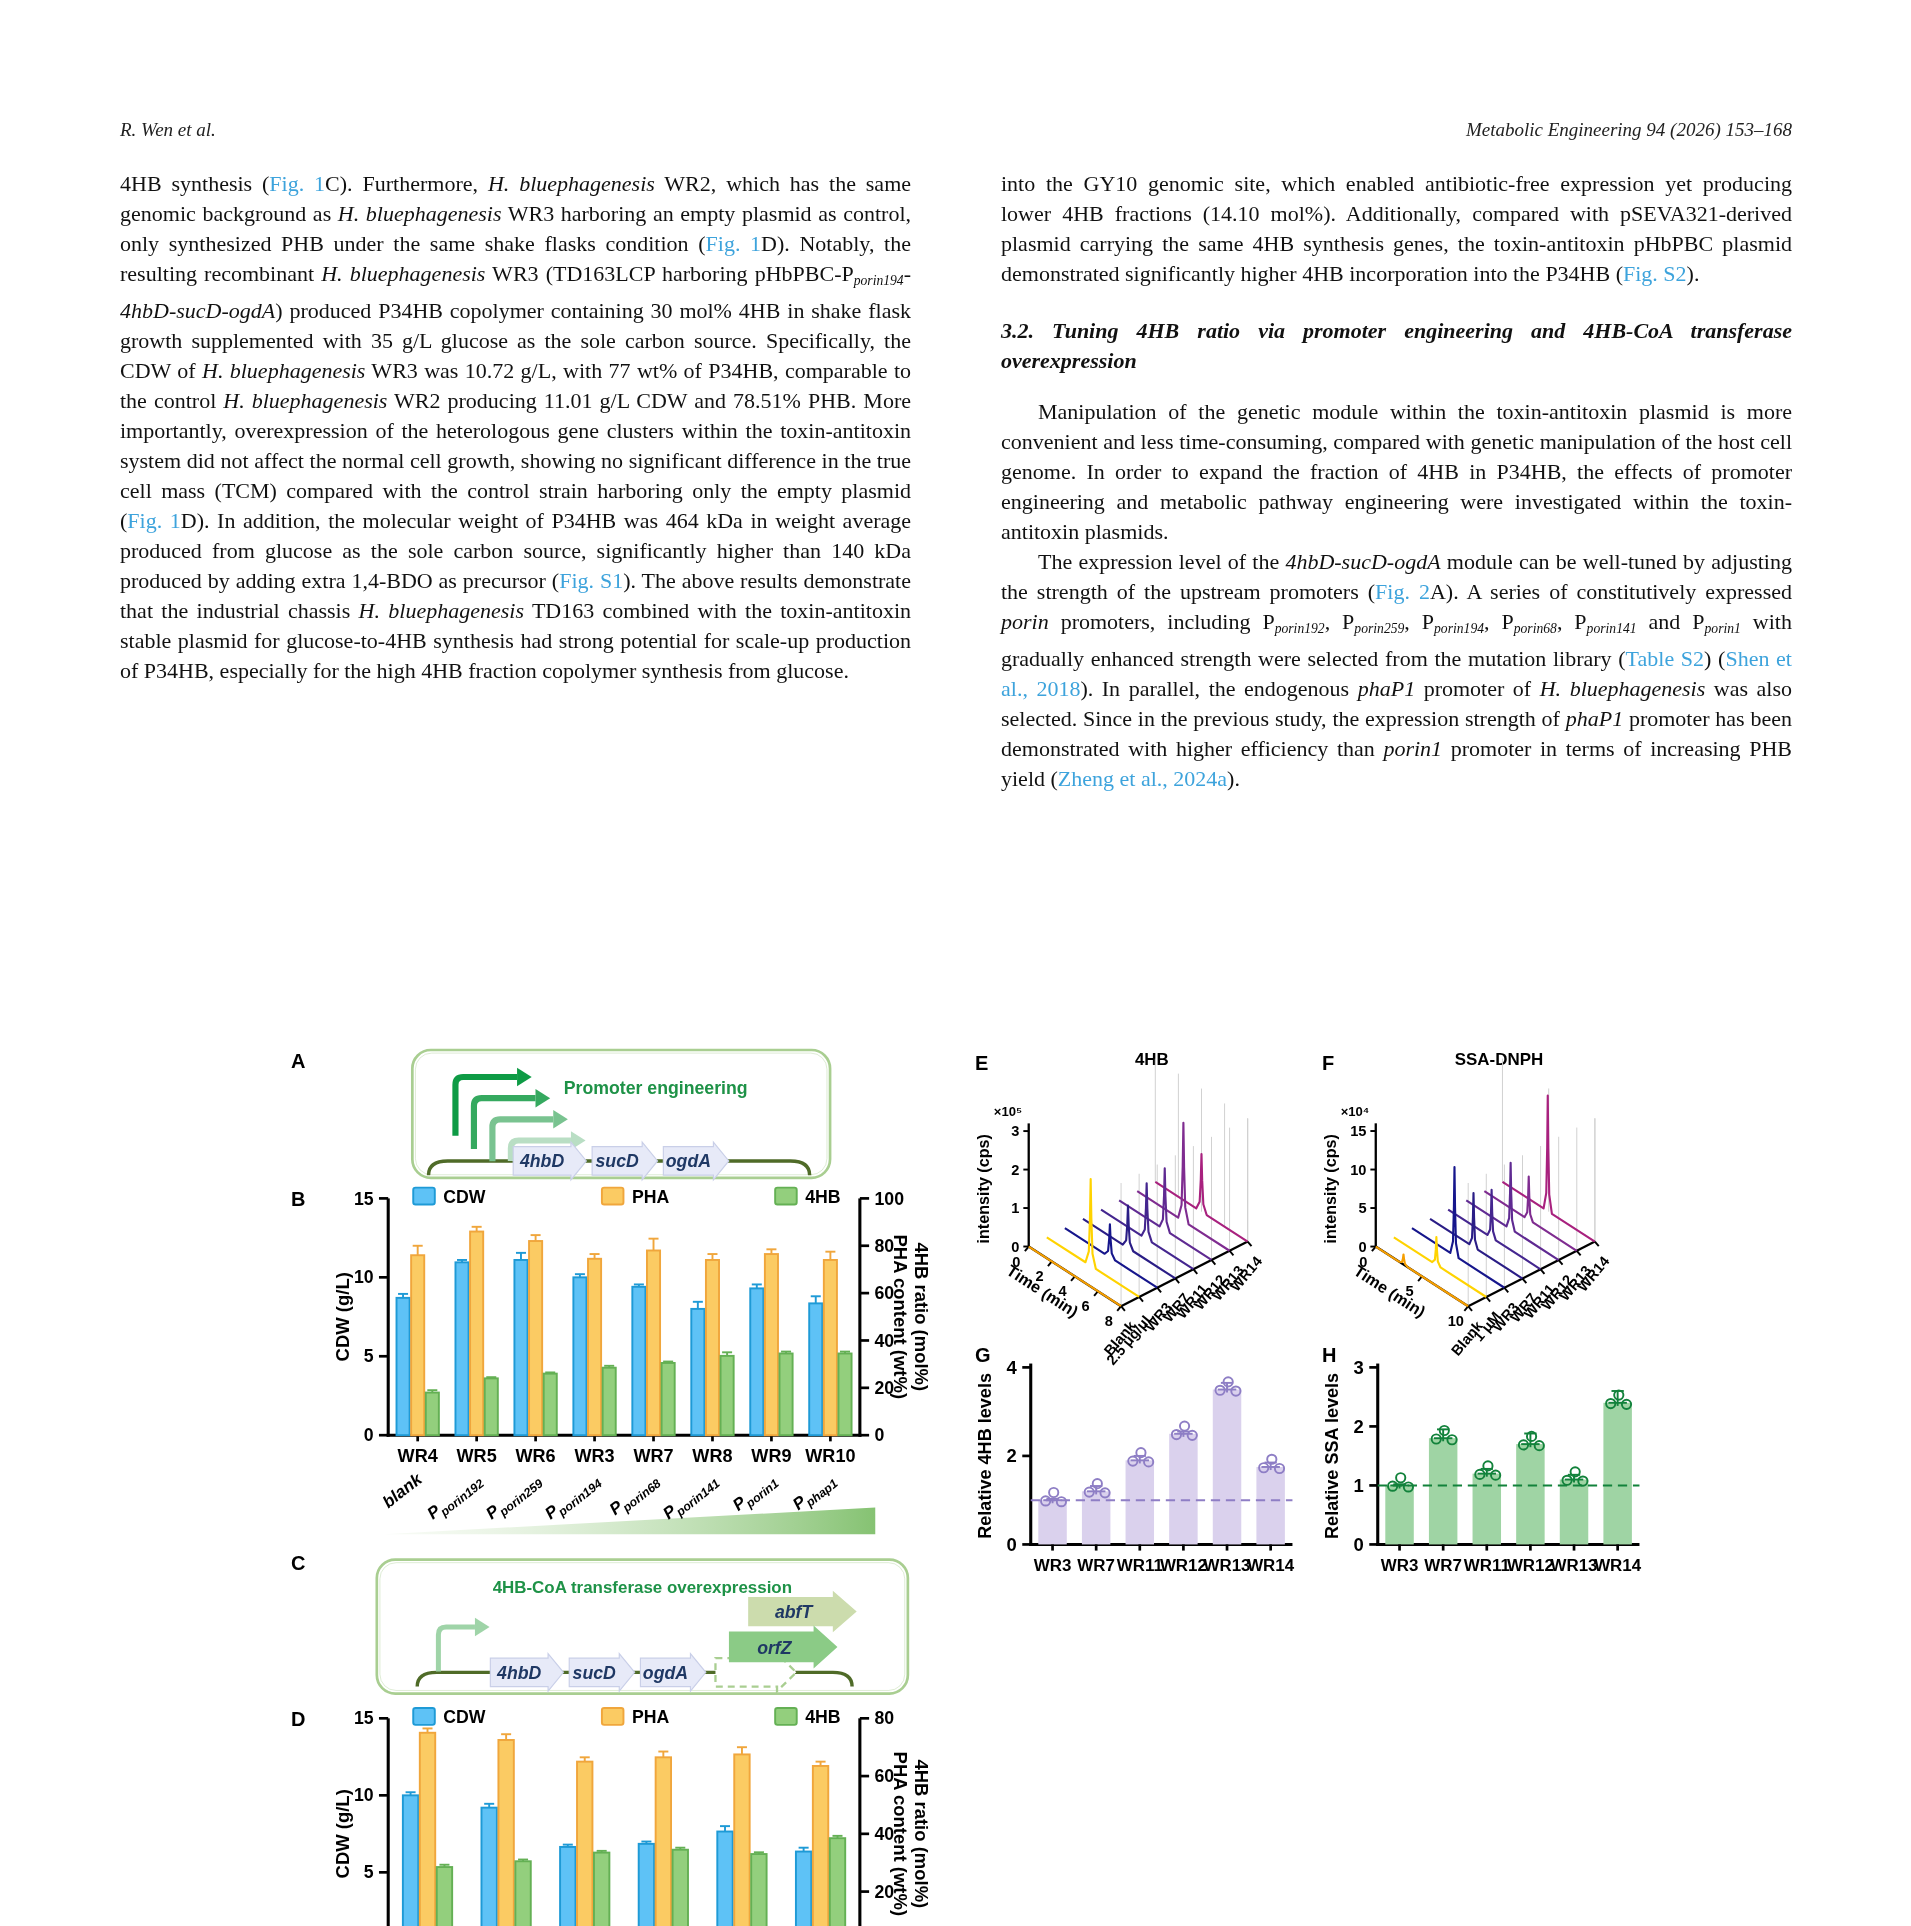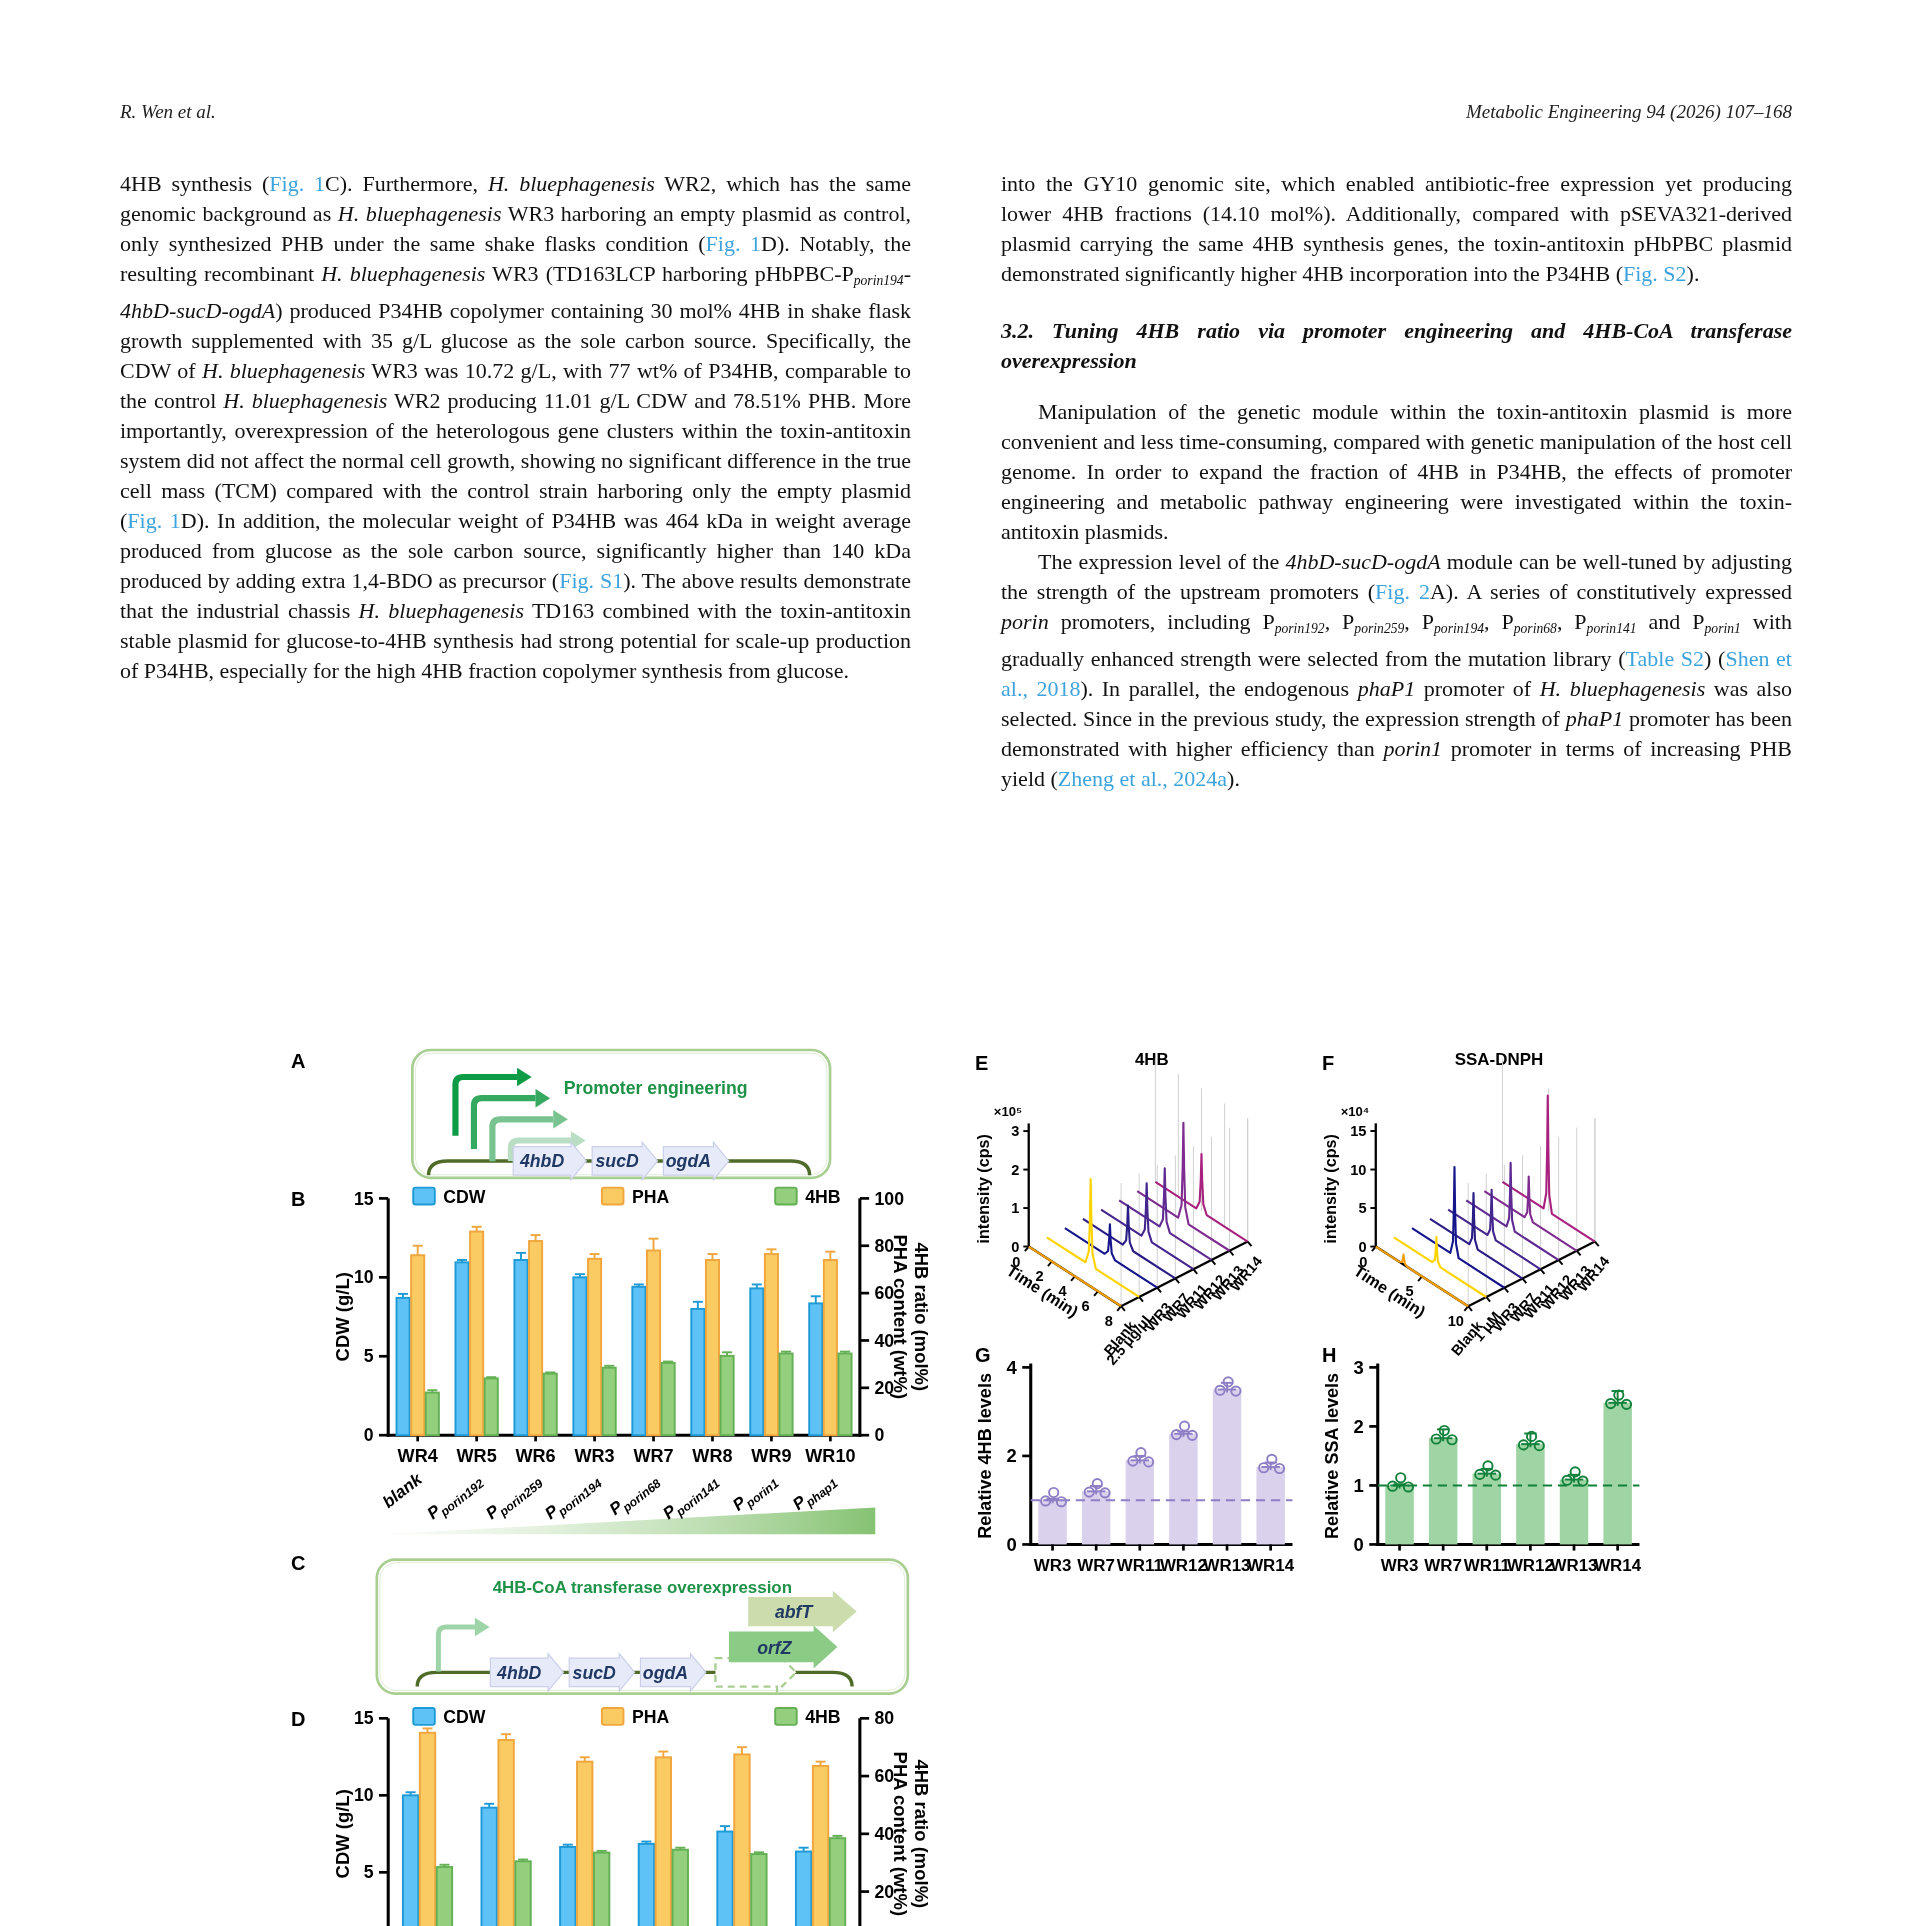--- a/index.html
+++ b/index.html
@@ -1,18 +1,18 @@
 <!DOCTYPE html>
 <html style="font-size:6.2px"><head>
 <meta charset="utf-8">
 <style>
   html,body{margin:0;padding:0;background:#ffffff;}
   .page{position:relative;width:1911px;height:2548px;background:#fff;
         font-family:"Liberation Serif",serif;color:#111;overflow:hidden;}
-  .hdr{position:absolute;top:101px;left:120px;width:1672px;display:flex;
+  .hdr{position:absolute;top:119px;left:120px;width:1672px;display:flex;
        justify-content:space-between;font-style:italic;font-size:19px;color:#222;}
   .columns{position:absolute;top:169px;left:120px;width:1672px;display:flex;gap:90px;}
   .col{width:795px;font-size:22px;line-height:30px;text-align:justify;}
   .col p{margin:0;}
   .col p.indent{text-indent:37px;}
   .col .heading{font-style:italic;margin:27px 0 21px 0;font-weight:bold;}
   .it{font-style:italic}
   .sub{font-size:0.62em;vertical-align:-0.28em;font-style:italic;}
   .link{color:#3DA3DC;}
   .figure{position:absolute;left:120px;top:1040px;width:1672px;height:1094px;
@@ -20,21 +20,21 @@
   .figure svg{position:absolute;overflow:visible;}
   .figure svg text{font-family:"Liberation Sans",sans-serif;}
   .panel-label{position:absolute;font-weight:bold;font-size:20px;color:#000;}
 </style>
 </head>
 <body>
 
 <div class="page">
   <div class="hdr">
     <span>R. Wen et al.</span>
-    <span>Metabolic Engineering 94 (2026) 107–168</span>
+    <span>Metabolic Engineering 94 (2026) 153–168</span>
   </div>
 
   <div class="columns">
     <div class="col" id="col-left">
         <p><span>4HB synthesis (</span><span class="link">Fig. 1</span><span>C). Furthermore, </span><span class="it">H. bluephagenesis</span><span> WR2, which has the same genomic background as </span><span class="it">H. bluephagenesis</span><span> WR3 harboring an empty plasmid as control, only synthesized PHB under the same shake flasks condition (</span><span class="link">Fig. 1</span><span>D). Notably, the resulting recombinant </span><span class="it">H. bluephagenesis</span><span> WR3 (TD163LCP harboring pHbPBC-P</span><span class="it sub">porin194</span><span class="it">-4hbD-sucD-ogdA</span><span>) produced P34HB copolymer containing 30 mol% 4HB in shake flask growth supplemented with 35 g/L glucose as the sole carbon source. Specifically, the CDW of </span><span class="it">H. bluephagenesis</span><span> WR3 was 10.72 g/L, with 77 wt% of P34HB, comparable to the control </span><span class="it">H. bluephagenesis</span><span> WR2 producing 11.01 g/L CDW and 78.51% PHB. More importantly, overexpression of the heterologous gene clusters within the toxin-antitoxin system did not affect the normal cell growth, showing no significant difference in the true cell mass (TCM) compared with the control strain harboring only the empty plasmid (</span><span class="link">Fig. 1</span><span>D). In addition, the molecular weight of P34HB was 464 kDa in weight average produced from glucose as the sole carbon source, significantly higher than 140 kDa produced by adding extra 1,4-BDO as precursor (</span><span class="link">Fig. S1</span><span>). The above results demonstrate that the industrial chassis </span><span class="it">H. bluephagenesis</span><span> TD163 combined with the toxin-antitoxin stable plasmid for glucose-to-4HB synthesis had strong potential for scale-up production of P34HB, especially for the high 4HB fraction copolymer synthesis from glucose.</span></p>
       </div>
     <div class="col" id="col-right">
         <p><span>into the GY10 genomic site, which enabled antibiotic-free expression yet producing lower 4HB fractions (14.10 mol%). Additionally, compared with pSEVA321-derived plasmid carrying the same 4HB synthesis genes, the toxin-antitoxin pHbPBC plasmid demonstrated significantly higher 4HB incorporation into the P34HB (</span><span class="link">Fig. S2</span><span>).</span></p>
         <div class="heading"><span class="it">3.2.  Tuning 4HB ratio via promoter engineering and 4HB-CoA transferase overexpression</span></div>
         <p class="indent"><span>Manipulation of the genetic module within the toxin-antitoxin plasmid is more convenient and less time-consuming, compared with genetic manipulation of the host cell genome. In order to expand the fraction of 4HB in P34HB, the effects of promoter engineering and metabolic pathway engineering were investigated within the toxin-antitoxin plasmids.</span></p>

